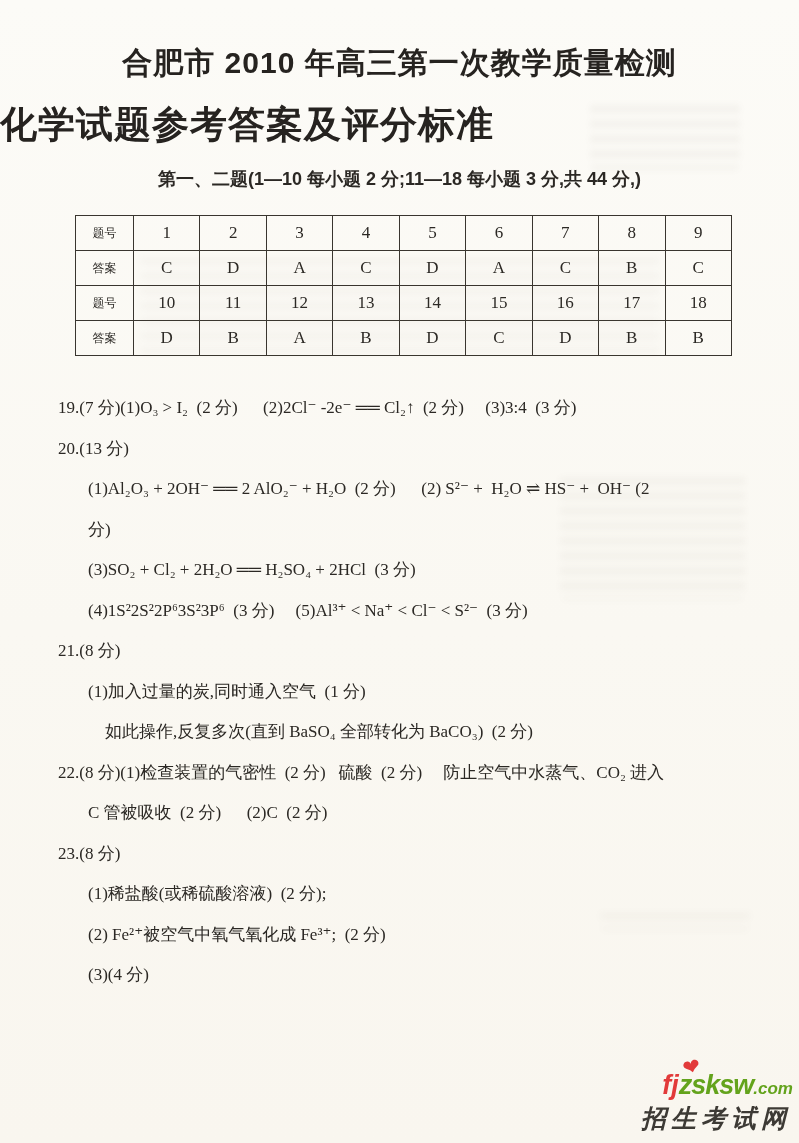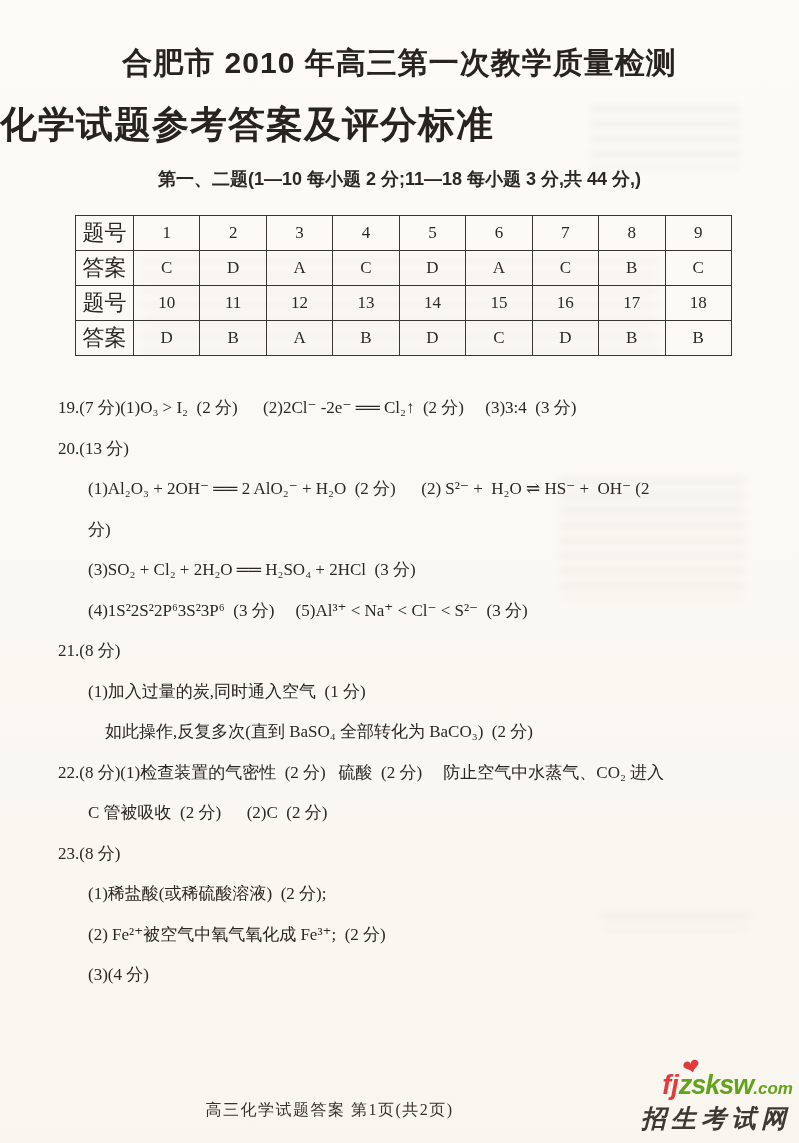--- a/index.html
+++ b/index.html
@@ -65,21 +65,21 @@
   }
   table.answers td {
     border: 1.6px solid #39352f;
     height: 35px;
     text-align: center;
     vertical-align: middle;
     font-size: 17px;
     color: #2b2824;
     padding: 0;
   }
-  table.answers td.rowhead { width: 58px; font-size: 22px; }
+  table.answers td.rowhead { width: 58px; font-size: 12px; }
 
   .lines { margin: 32px 20px 0 58px; }
   .line {
     font-size: 17px;
     line-height: 40.5px;
     white-space: pre;
     color: #2b2824;
   }
   .indent-1 { padding-left: 30px; }
   .indent-2 { padding-left: 47px; }
@@ -209,21 +209,20 @@
       <p class="line indent-1">(1)加入过量的炭,同时通入空气  (1 分)</p>
       <p class="line indent-2">如此操作,反复多次(直到 BaSO₄ 全部转化为 BaCO₃)  (2 分)</p>
       <p class="line indent-0">22.(8 分)(1)检查装置的气密性  (2 分)   硫酸  (2 分)     防止空气中水蒸气、CO₂ 进入</p>
       <p class="line indent-1">C 管被吸收  (2 分)      (2)C  (2 分)</p>
       <p class="line indent-0">23.(8 分)</p>
       <p class="line indent-1">(1)稀盐酸(或稀硫酸溶液)  (2 分);</p>
       <p class="line indent-1">(2) Fe²⁺被空气中氧气氧化成 Fe³⁺;  (2 分)</p>
       <p class="line indent-1">(3)(4 分)</p>
     </div>
 
-  <div class="pagefoot">高三化学试题答案 第1页(共2页)</div>
 
   <div class="watermark">
     <span class="heart-icon">❤</span>
     <span class="wm-line">
       <span class="wm-fj">fj</span><span class="wm-main">zsksw</span><span class="wm-com">.com</span>
     </span>
     <span class="wm-caption">招生考试网</span>
   </div>
 
 </div>

